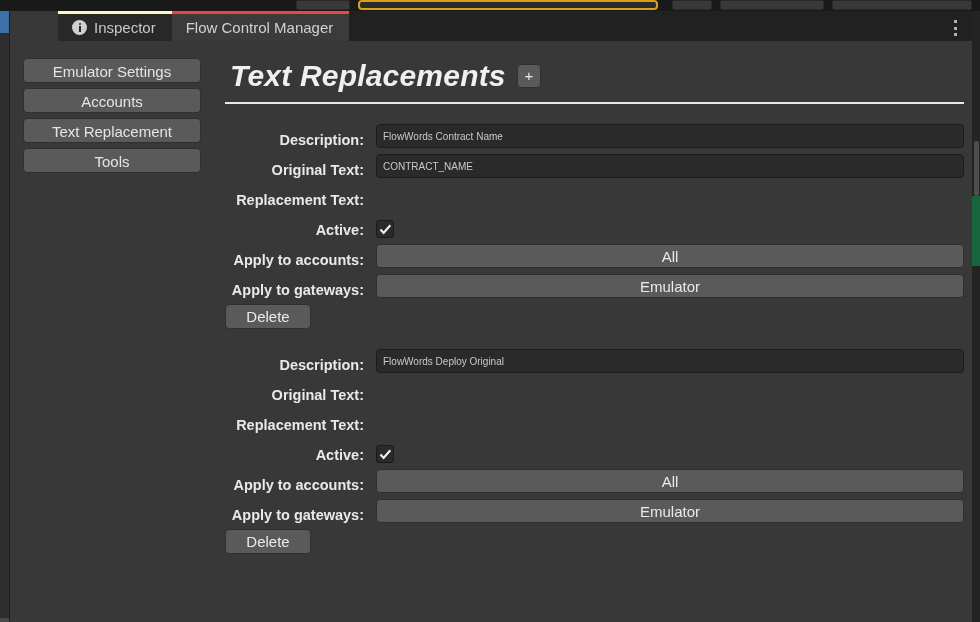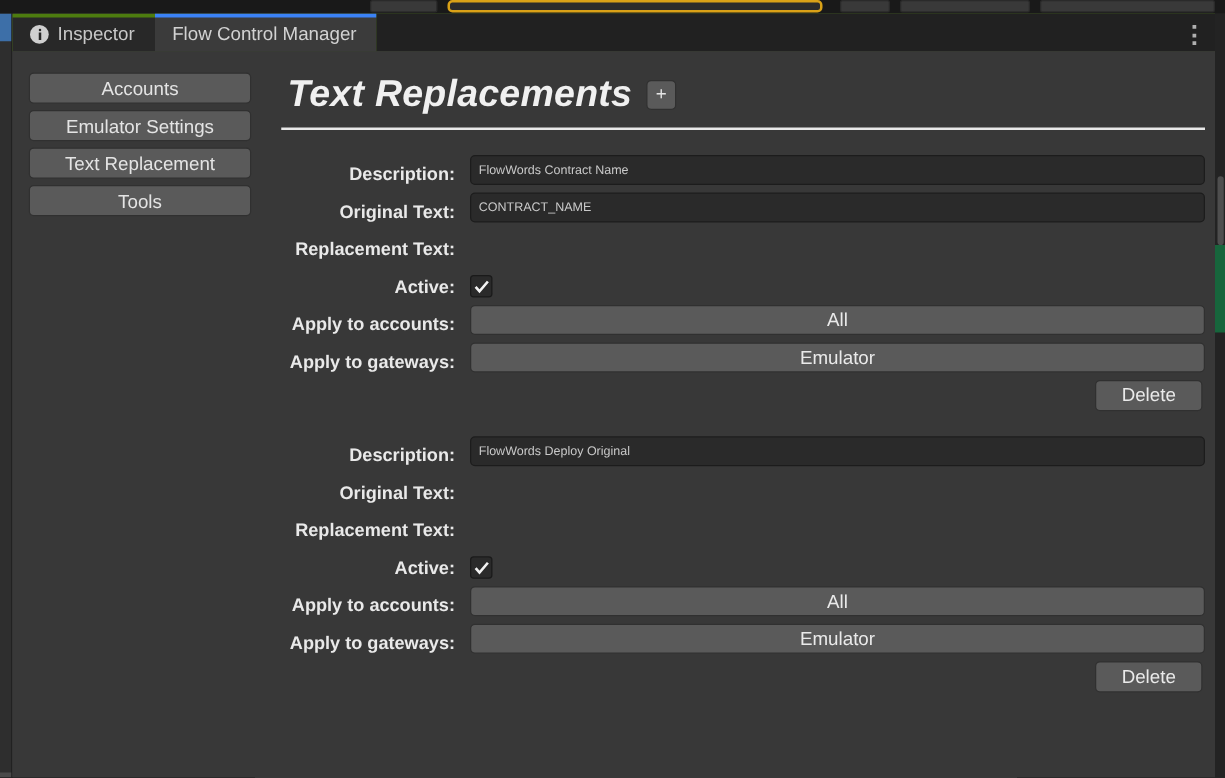--- a/index.html
+++ b/index.html
@@ -91,23 +91,24 @@
     position: absolute;
     left: 10px; top: 11px;
     width: 962px; height: 611px;
     background: #383838;
   }
 
   
   .tabbar {
     position: relative;
     height: 30px;
-    background: #4d7c0f;
+    background: #fef9c3;
     display: flex;
     align-items: flex-end;
+    margin-left: 48px;
   }
   .tab {
     position: relative;
     height: 27px;
     display: flex;
     align-items: center;
     gap: 7px;
     padding: 0 16px 0 14px;
     font-size: 15px;
     color: #b6b6b6;
@@ -115,21 +116,21 @@
     cursor: pointer;
     white-space: nowrap;
   }
   .tab.inactive {
     background: #282828;
     color: #c8c8c8;
   }
   .tab.active {
     background: #3b3b3b;
     color: #d2d2d2;
-    border-top: 3px solid #3b82f6;
+    border-top: 3px solid #ef4444;
     padding-top: 0px;
     height: 30px;
   }
   .tab-icon-info {
     width: 15px; height: 15px;
     border-radius: 50%;
     background: #cfcfcf;
     position: relative;
     flex: none;
   }
@@ -301,21 +302,21 @@
     align-items: center;
     justify-content: center;
     font-size: 15px;
     color: #eaeaea;
     cursor: pointer;
     white-space: nowrap;
     overflow: hidden;
   }
   .delete-row {
     display: flex;
-    justify-content: flex-end;
+    justify-content: flex-start;
     padding-right: 2px;
     margin-top: 6px;
   }
   .delete-btn {
     min-width: 86px;
     height: 25px;
     line-height: 23px;
     text-align: center;
     background: #5a5a5a;
     border: 1px solid #303030;
@@ -364,22 +365,22 @@
       <div class="kebab">
         <span></span>
         <span></span>
         <span></span>
       </div>
     </div>
 
     <div class="win-body">
 
       <div class="sidebar">
+        <div class="side-btn">Emulator Settings</div>
         <div class="side-btn">Accounts</div>
-        <div class="side-btn">Emulator Settings</div>
         <div class="side-btn">Text Replacement</div>
         <div class="side-btn">Tools</div>
       </div>
 
       <div class="content">
 
         <div class="page-title-row">
           <div class="page-title">Text Replacements</div>
           <div class="add-btn">+</div>
         </div>

